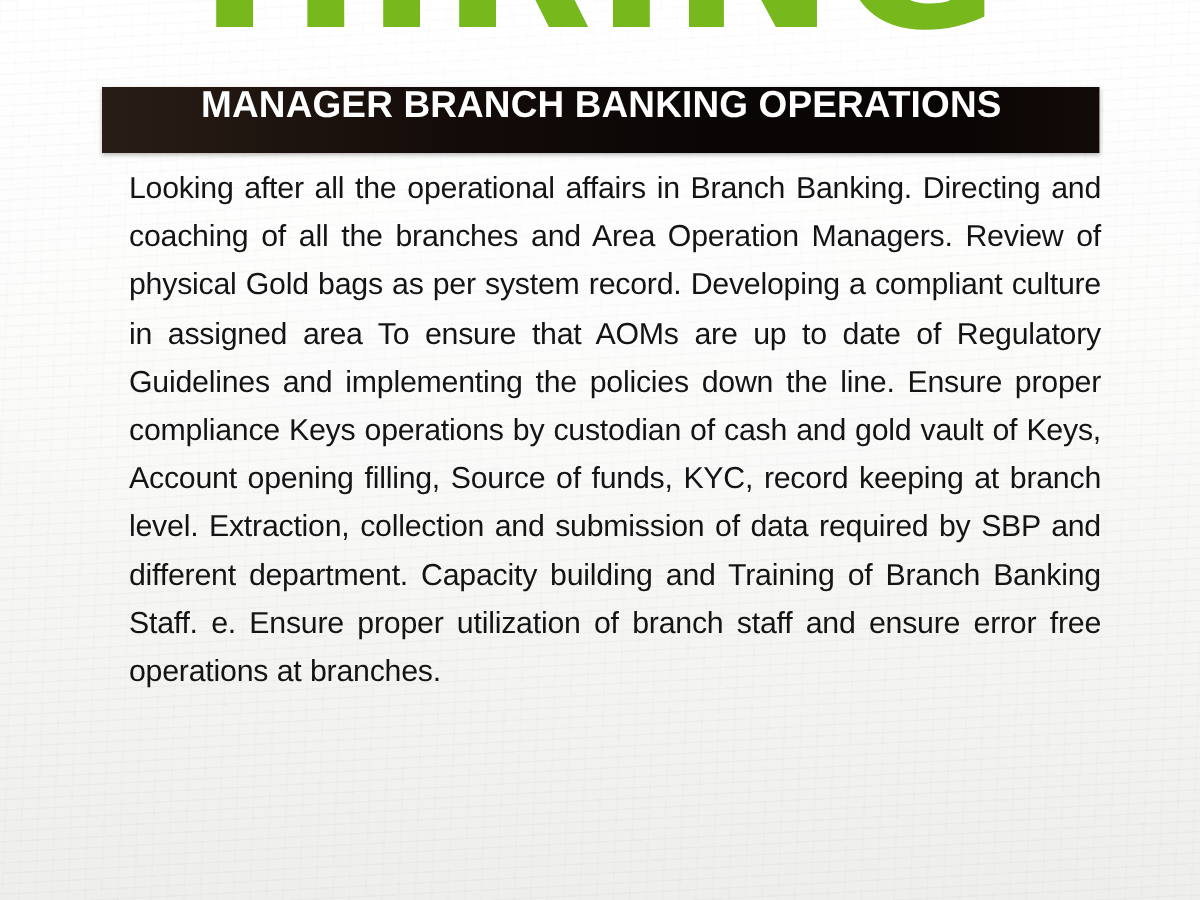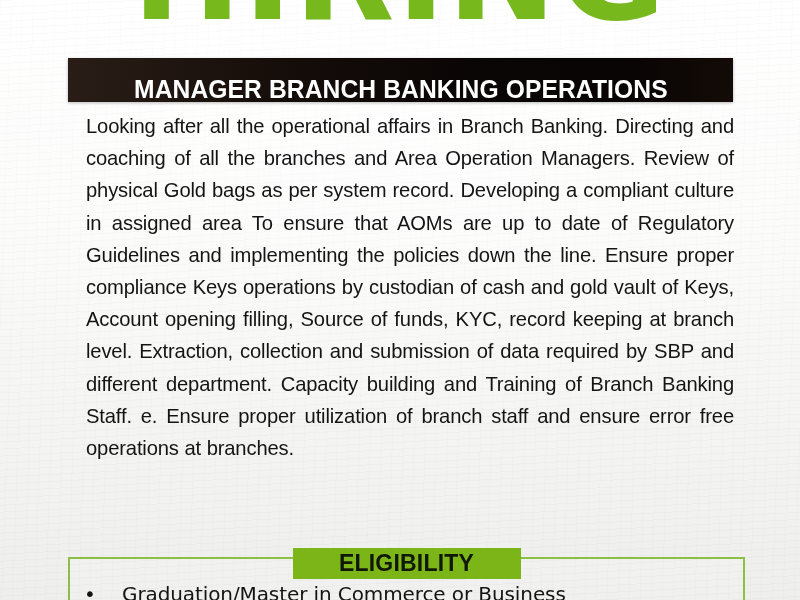--- a/index.html
+++ b/index.html
@@ -93,21 +93,21 @@
     height: 44px;
     background: linear-gradient(90deg,
       #2a1d17 0%,
       #231812 10%,
       #140c09 35%,
       #0a0605 60%,
       #090504 85%,
       #130b07 100%);
     box-shadow: 0 1px 3px rgba(0,0,0,0.28);
     display: flex;
-    align-items: flex-end;
+    align-items: flex-start;
     justify-content: center;
     z-index: 4;
   }
   .title-banner-text {
     color: #ffffff;
     font-family: "Liberation Sans", sans-serif;
     font-weight: bold;
     font-size: 25px;
     line-height: 1;
     letter-spacing: 0.1px;
@@ -212,28 +212,14 @@
   <div class="hiring-wrap">
     <div class="hiring-text">HIRING</div>
   </div>
 
   <div class="title-banner">
     <span class="title-banner-text">MANAGER BRANCH BANKING OPERATIONS</span>
   </div>
 
   <div class="description">Looking after all the operational affairs in Branch Banking. Directing and coaching of all the branches and Area Operation Managers. Review of physical Gold bags as per system record. Developing a compliant culture in assigned area To ensure that AOMs are up to date of Regulatory Guidelines and implementing the policies down the line. Ensure proper compliance Keys operations by custodian of cash and gold vault of Keys, Account opening filling, Source of funds, KYC, record keeping at branch level. Extraction, collection and submission of data required by SBP and different department. Capacity building and Training of Branch Banking Staff. e. Ensure proper utilization of branch staff and ensure error free operations at branches.</div>
 
-  <div class="eligibility-block">
-    <div class="eligibility-box"></div>
-
-    <div class="eligibility-header">
-      <span class="eligibility-header-text">ELIGIBILITY</span>
-    </div>
-
-    <div class="eligibility-list">
-      <div class="eligibility-item">
-        <span class="eligibility-bullet">•</span>
-        <span class="eligibility-item-text">Graduation/Master in Commerce or Business</span>
-      </div>
-    </div>
-  </div>
 
 </div>
 
 </body></html>

